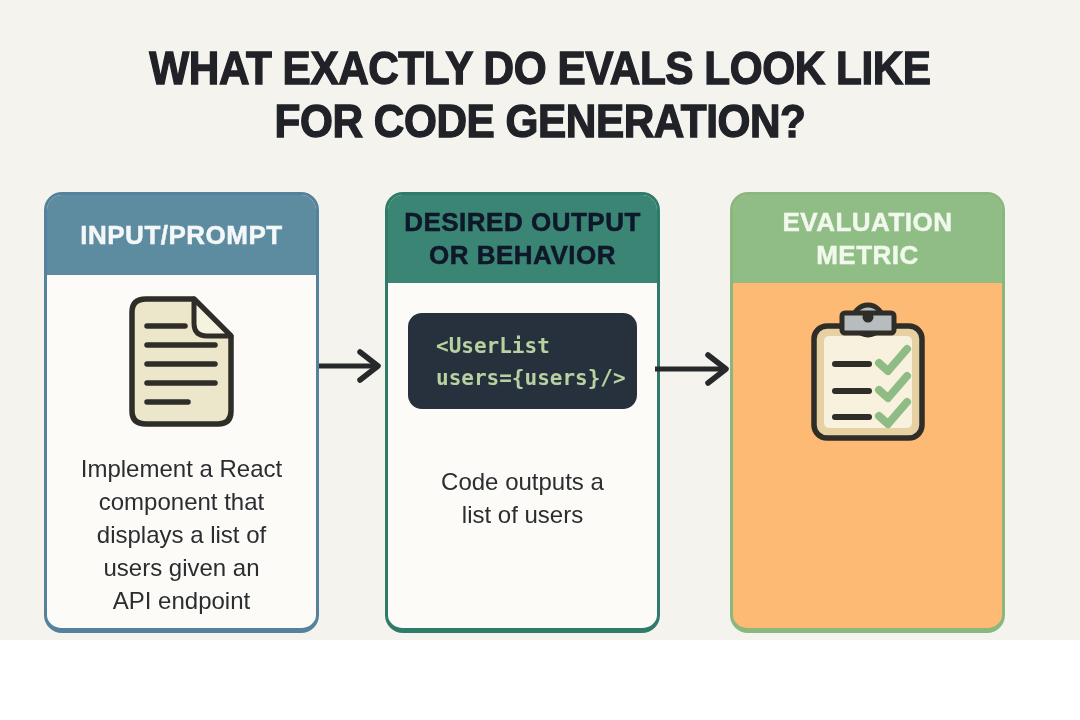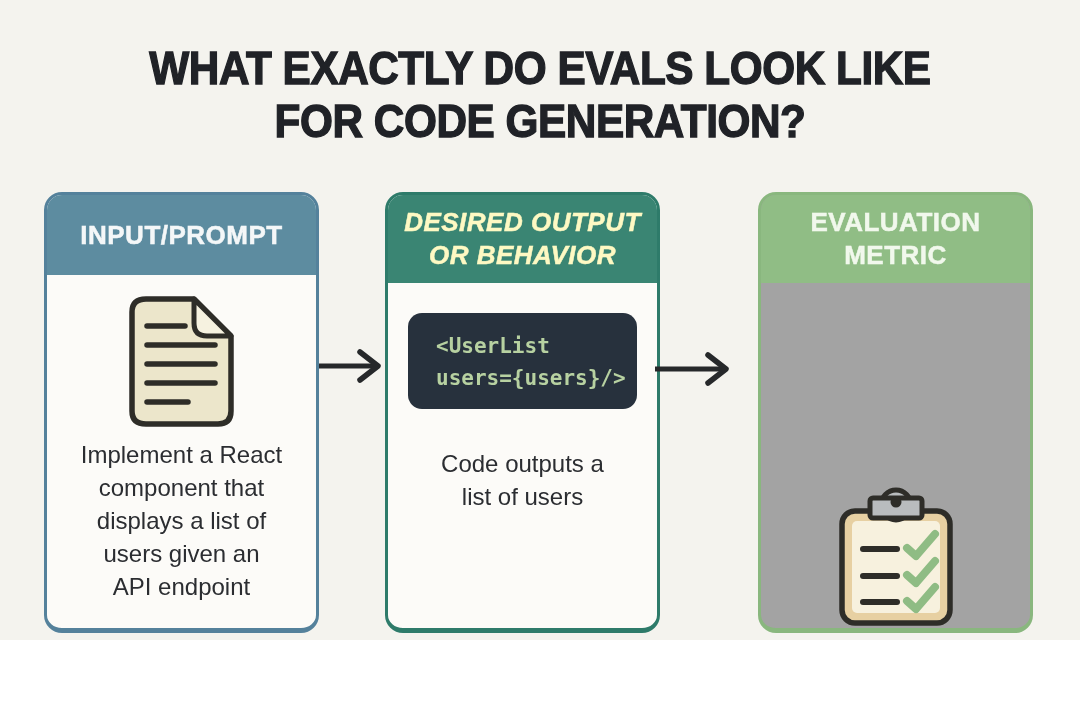--- a/index.html
+++ b/index.html
@@ -87,47 +87,47 @@
       <path d="M 18 4 H 66 L 103 41 V 116 Q 103 129 90 129 H 18 Q 4 129 4 116 V 17 Q 4 4 18 4 Z" fill="#ece6cb" stroke="#2e2d28" stroke-width="5.5" stroke-linejoin="round"></path>
       <path d="M 66 4 L 103 41 H 79 Q 66 41 66 28 Z" fill="#f6f2e0" stroke="#2e2d28" stroke-width="5" stroke-linejoin="round"></path>
       <g stroke="#2e2d28" stroke-width="5.5" stroke-linecap="round">
         <line x1="19" y1="31" x2="57" y2="31"></line>
         <line x1="19" y1="50" x2="87" y2="50"></line>
         <line x1="19" y1="69" x2="87" y2="69"></line>
         <line x1="19" y1="88" x2="87" y2="88"></line>
         <line x1="19" y1="107" x2="60" y2="107"></line>
       </g>
     </svg>
-    <div class="card-body-text" style="margin-top:10px;">Implement a React
+    <div class="card-body-text" style="margin-top:24px;">Implement a React
 component that
 displays a list of
 users given an
 API endpoint</div>
   </div>
 
   <svg class="arrow" style="left: 316px; top: 348px; color: rgb(38, 40, 42);" width="66" height="36">
     <line x1="3" y1="18" x2="58" y2="18" stroke="currentColor" stroke-width="5"></line>
     <path d="M 44 4 L 62 18 L 44 32" fill="none" stroke="currentColor" stroke-width="5.5" stroke-linecap="round" stroke-linejoin="round"></path>
   </svg>
 
   <div class="card" style="left: 385px; border-color: rgb(46, 123, 106); background-color: rgb(252, 251, 248);">
-    <div class="card-header" style="height: 88px; background-color: rgb(58, 133, 115); color: #fef9c3; font-style: italic;">DESIRED OUTPUT
+    <div class="card-header" style="height: 88px; background-color: rgb(58, 133, 115); color: #0f172a;">DESIRED OUTPUT
 OR BEHAVIOR</div>
     <div class="code-block" style="background-color: rgb(39, 49, 61); color: rgb(183, 209, 161);">&lt;UserList
 users={users}/&gt;</div>
-    <div class="card-body-text" style="margin-top:38px;">Code outputs a
+    <div class="card-body-text" style="margin-top:56px;">Code outputs a
 list of users</div>
   </div>
 
   <svg class="arrow" style="left: 652px; top: 351px; color: rgb(38, 40, 42);" width="78" height="36">
     <line x1="3" y1="18" x2="70" y2="18" stroke="currentColor" stroke-width="5"></line>
     <path d="M 56 4 L 74 18 L 56 32" fill="none" stroke="currentColor" stroke-width="5.5" stroke-linecap="round" stroke-linejoin="round"></path>
   </svg>
 
-  <div class="card" style="left: 758px; border-color: rgb(137, 183, 126); background-color: #a3a3a3; justify-content: space-between;">
+  <div class="card" style="left: 730px; border-color: rgb(137, 183, 126); background-color: #fdba74;">
     <div class="card-header" style="height: 88px; background-color: rgb(144, 189, 133); color: rgb(241, 248, 236);">EVALUATION
 METRIC</div>
     <svg class="icon-clipboard" width="117" height="142" viewBox="0 0 117 142">
       <rect x="5" y="25" width="108" height="112" rx="13" fill="#e7d0a2" stroke="#2e2d28" stroke-width="5.5"></rect>
       <rect x="15" y="35" width="88" height="92" rx="5" fill="#f7f1de"></rect>
       <circle cx="59" cy="19" r="15" fill="#b9bcbe" stroke="#2e2d28" stroke-width="5"></circle>
       <rect x="33" y="12" width="52" height="20" rx="3" fill="#b9bcbe" stroke="#2e2d28" stroke-width="5" stroke-linejoin="round"></rect>
       <circle cx="59" cy="16" r="5.5" fill="#2e2d28"></circle>
       <g stroke="#2e2d28" stroke-width="6" stroke-linecap="round">
         <line x1="26" y1="63" x2="60" y2="63"></line>

